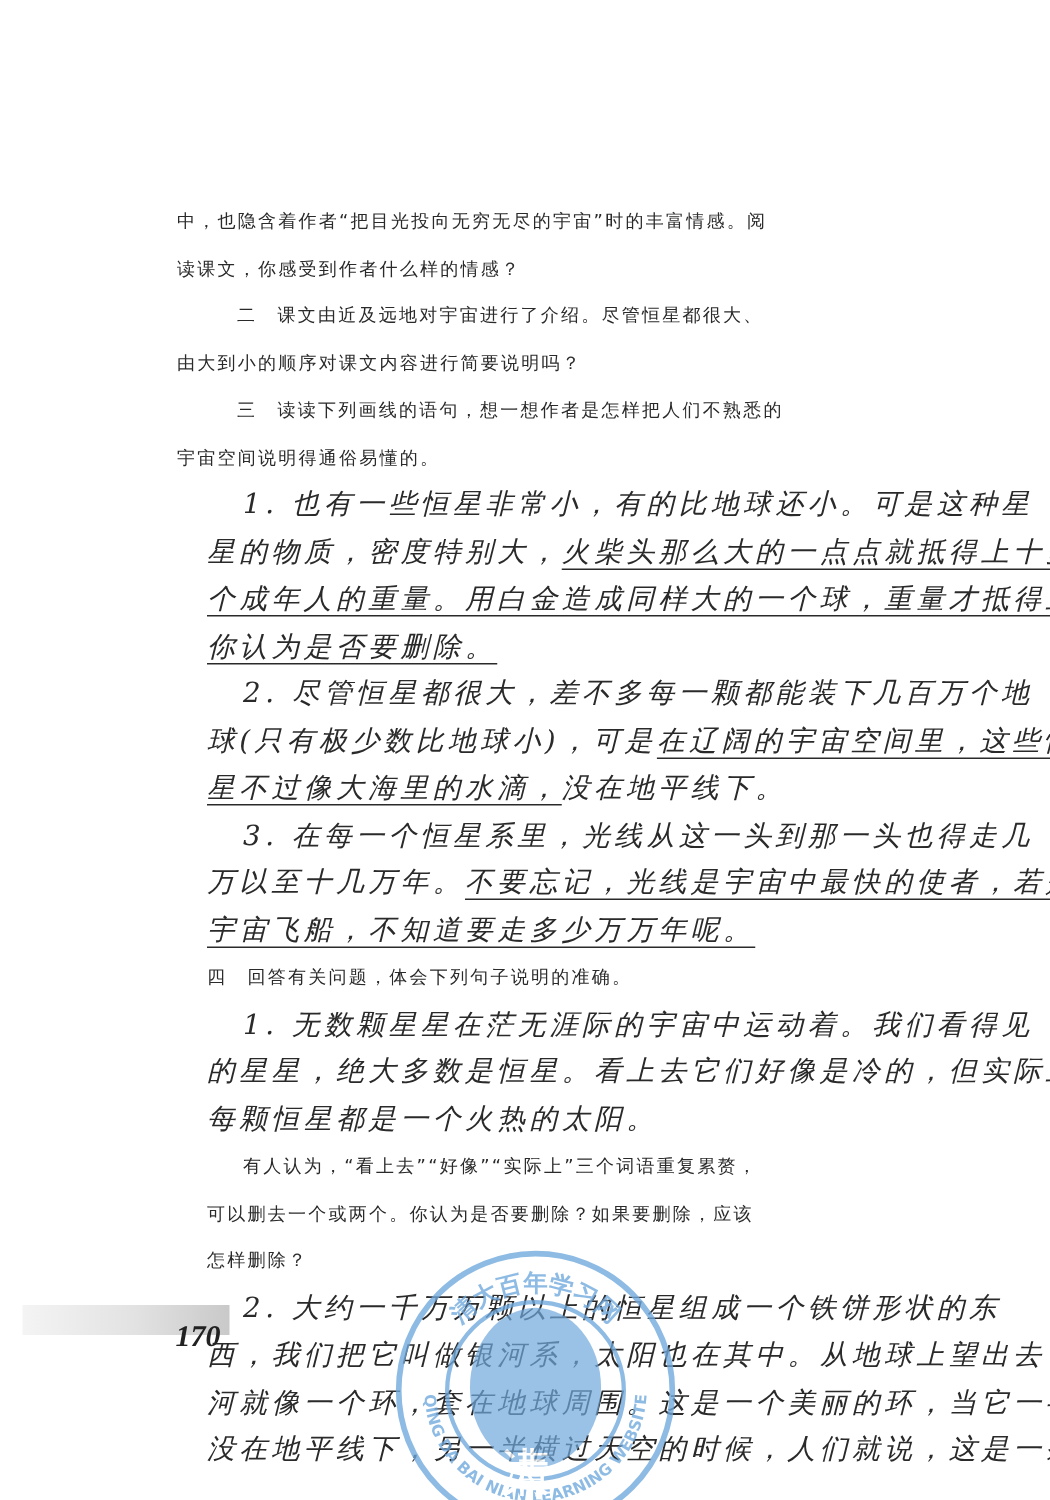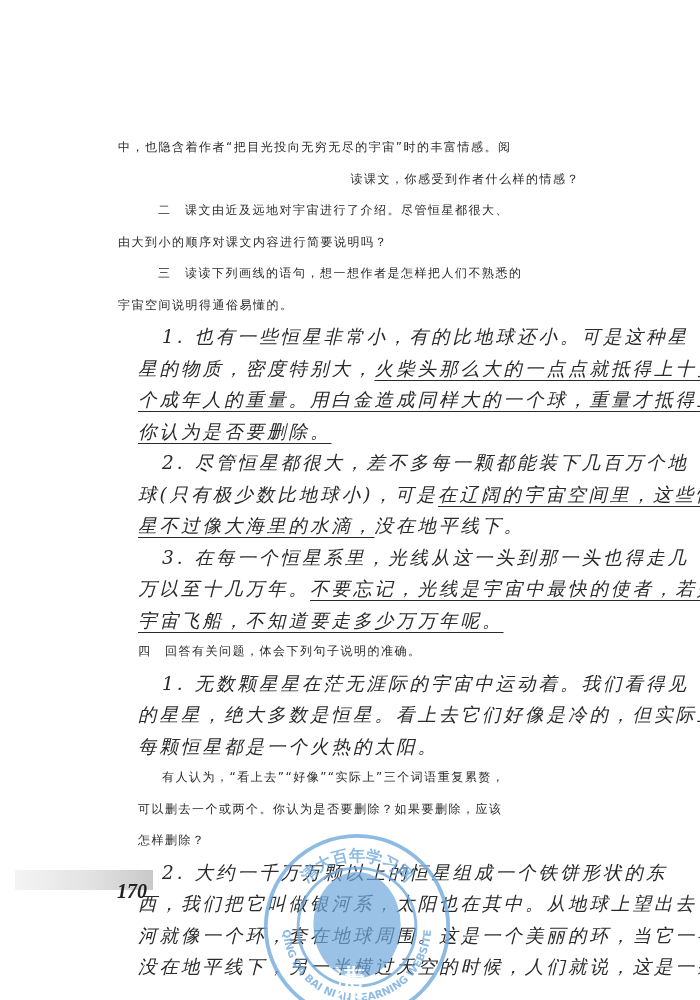--- a/index.html
+++ b/index.html
@@ -31,21 +31,21 @@
     .watermark {
       position: absolute; left: 262px; top: 832px; width: 190px; height: 190px;
       opacity: 0.78;
     }
   </style>
 </head>
 <body>
 
 <div class="page-text" id="page-text">
     <div class="line sans" style="padding-left: 0px;"><span>中，也隐含着作者“把目光投向无穷无尽的宇宙”时的丰富情感。阅</span></div>
-    <div class="line sans" style="padding-left: 0px; text-align: right;"><span>读课文，你感受到作者什么样的情感？</span></div>
+    <div class="line sans" style="padding-left: 0px;"><span>读课文，你感受到作者什么样的情感？</span></div>
     <div class="line sans" style="padding-left: 40px;"><span>二　课文由近及远地对宇宙进行了介绍。尽管恒星都很大、</span></div>
     <div class="line sans" style="padding-left: 0px;"><span>由大到小的顺序对课文内容进行简要说明吗？</span></div>
     <div class="line sans" style="padding-left: 40px;"><span>三　读读下列画线的语句，想一想作者是怎样把人们不熟悉的</span></div>
     <div class="line sans" style="padding-left: 0px;"><span>宇宙空间说明得通俗易懂的。</span></div>
     <div class="line kai" style="padding-left: 44px;"><span>1. 也有一些恒星非常小，有的比地球还小。可是这种星</span></div>
     <div class="line kai" style="padding-left: 20px;"><span>星的物质，密度特别大，</span><span class="u">火柴头那么大的一点点就抵得上十多</span></div>
     <div class="line kai" style="padding-left: 20px;"><span class="u">个成年人的重量。用白金造成同样大的一个球，重量才抵得上</span></div>
     <div class="line kai" style="padding-left: 20px;"><span class="u">你认为是否要删除。</span></div>
     <div class="line kai" style="padding-left: 44px;"><span>2. 尽管恒星都很大，差不多每一颗都能装下几百万个地</span></div>
     <div class="line kai" style="padding-left: 20px;"><span>球(只有极少数比地球小)，可是</span><span class="u">在辽阔的宇宙空间里，这些恒</span></div>

